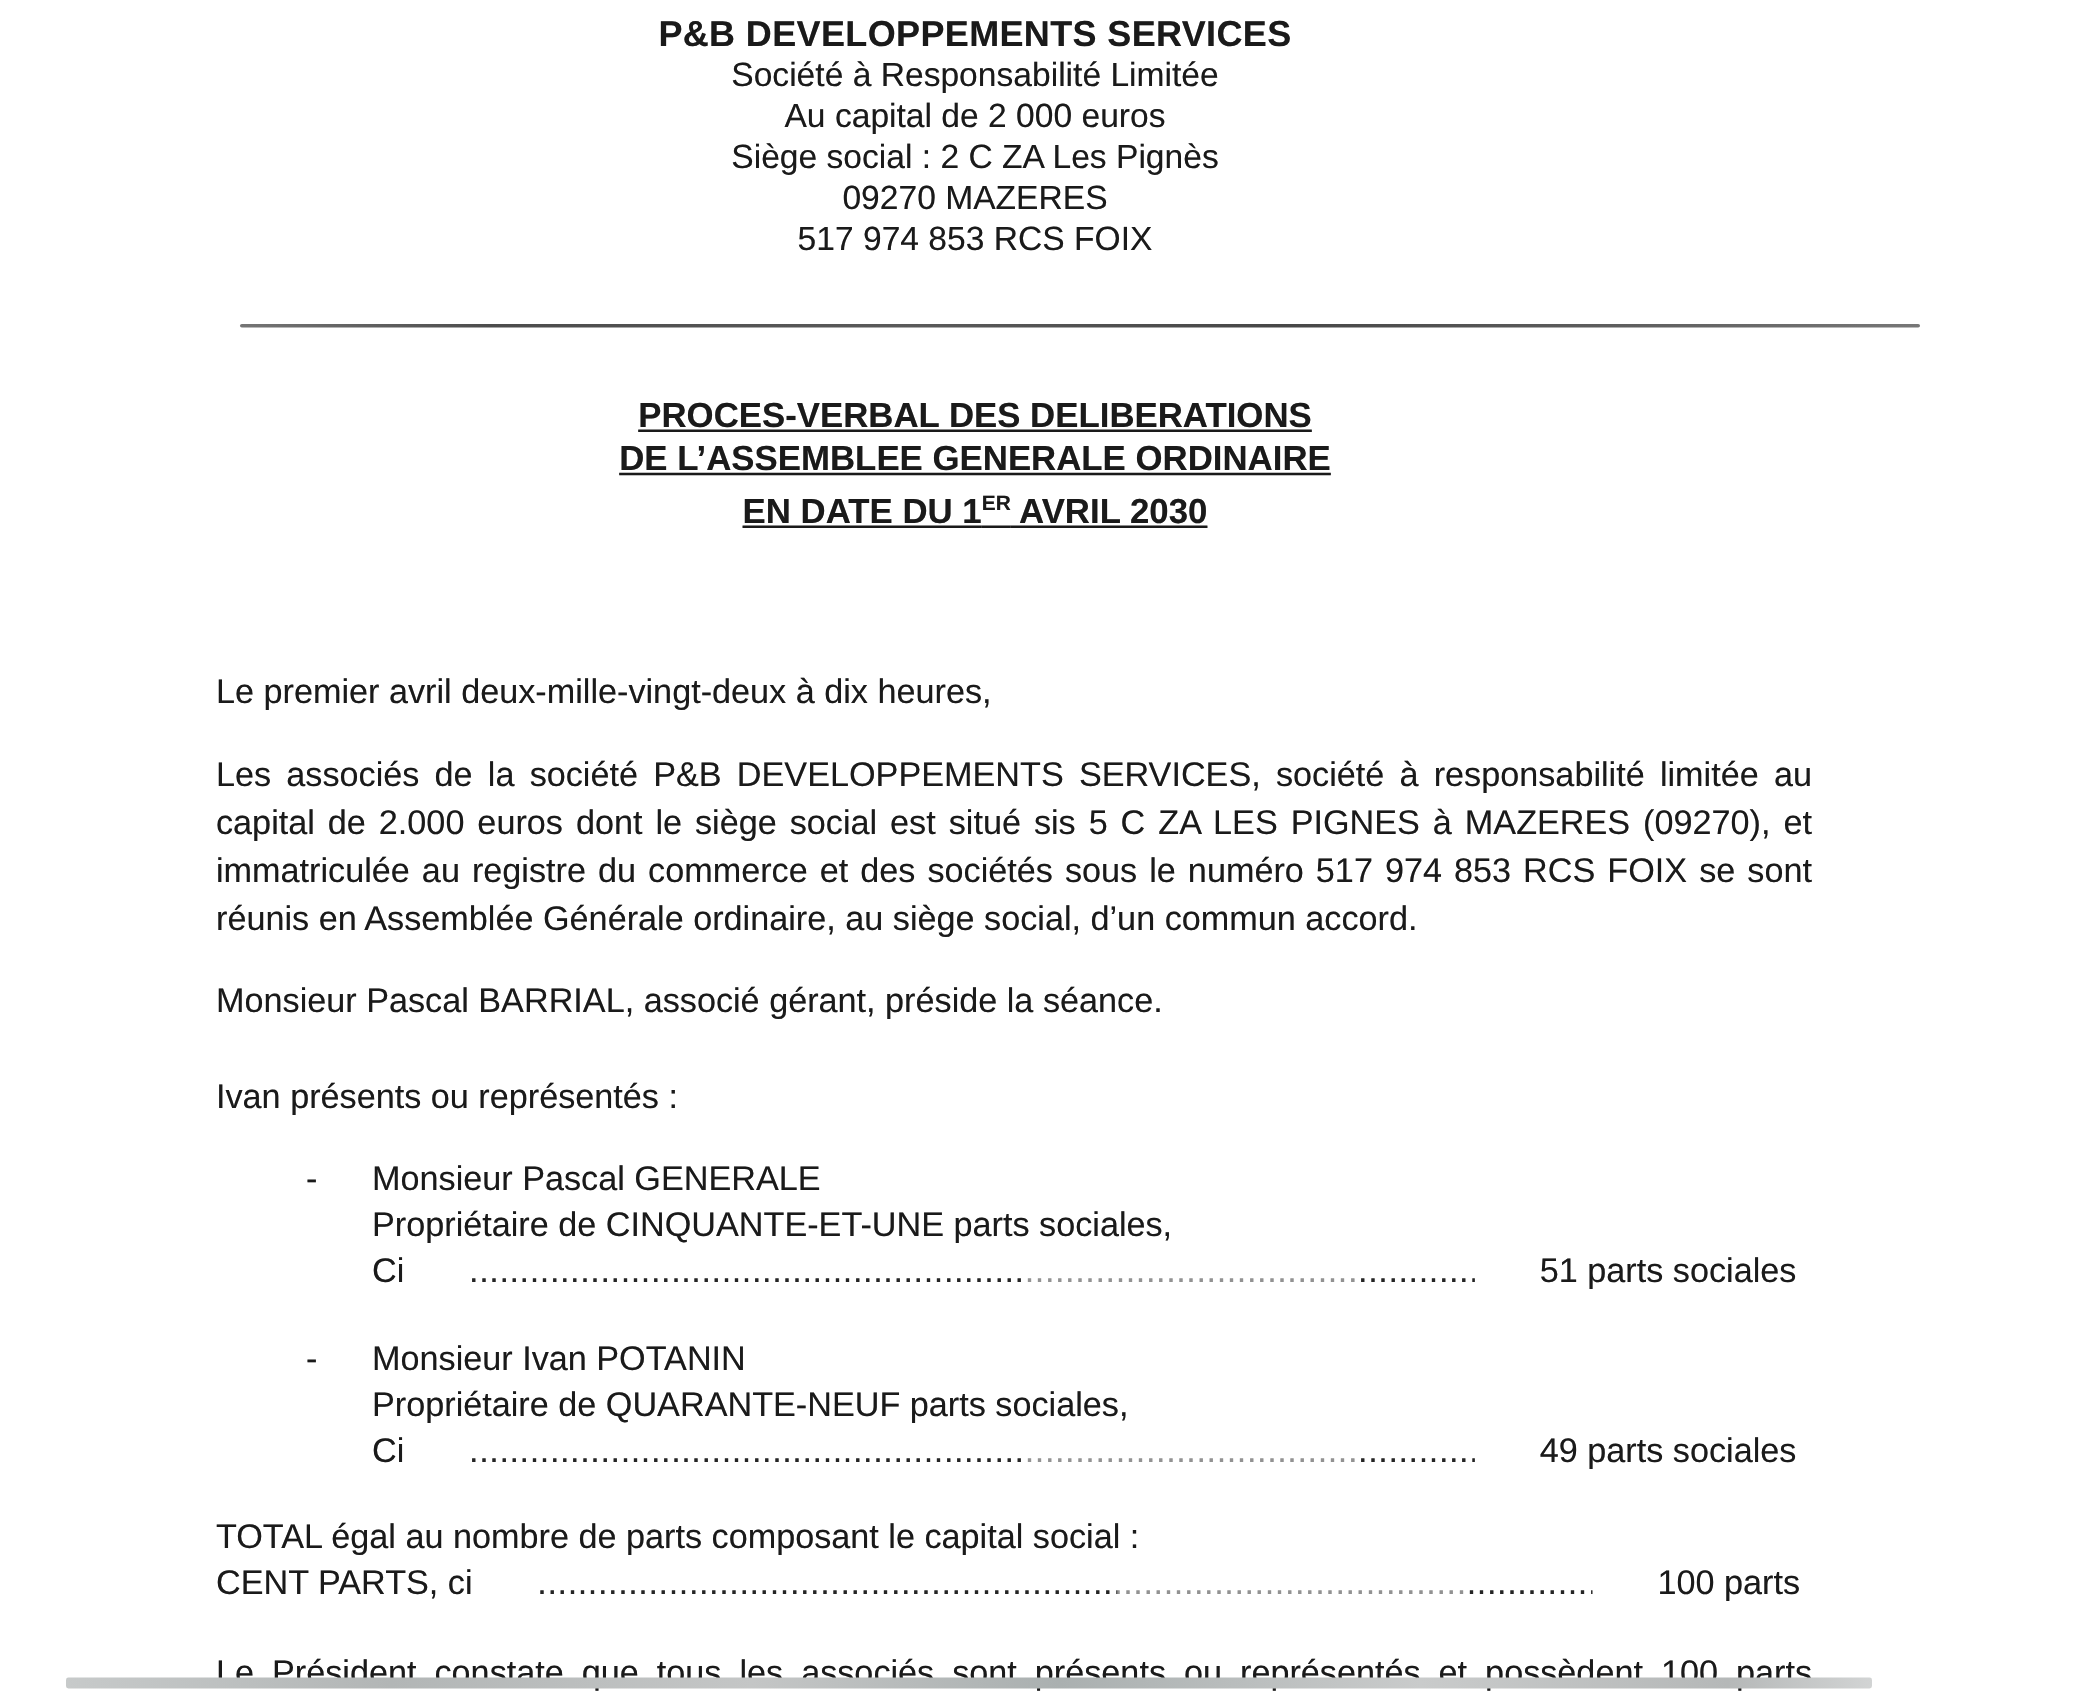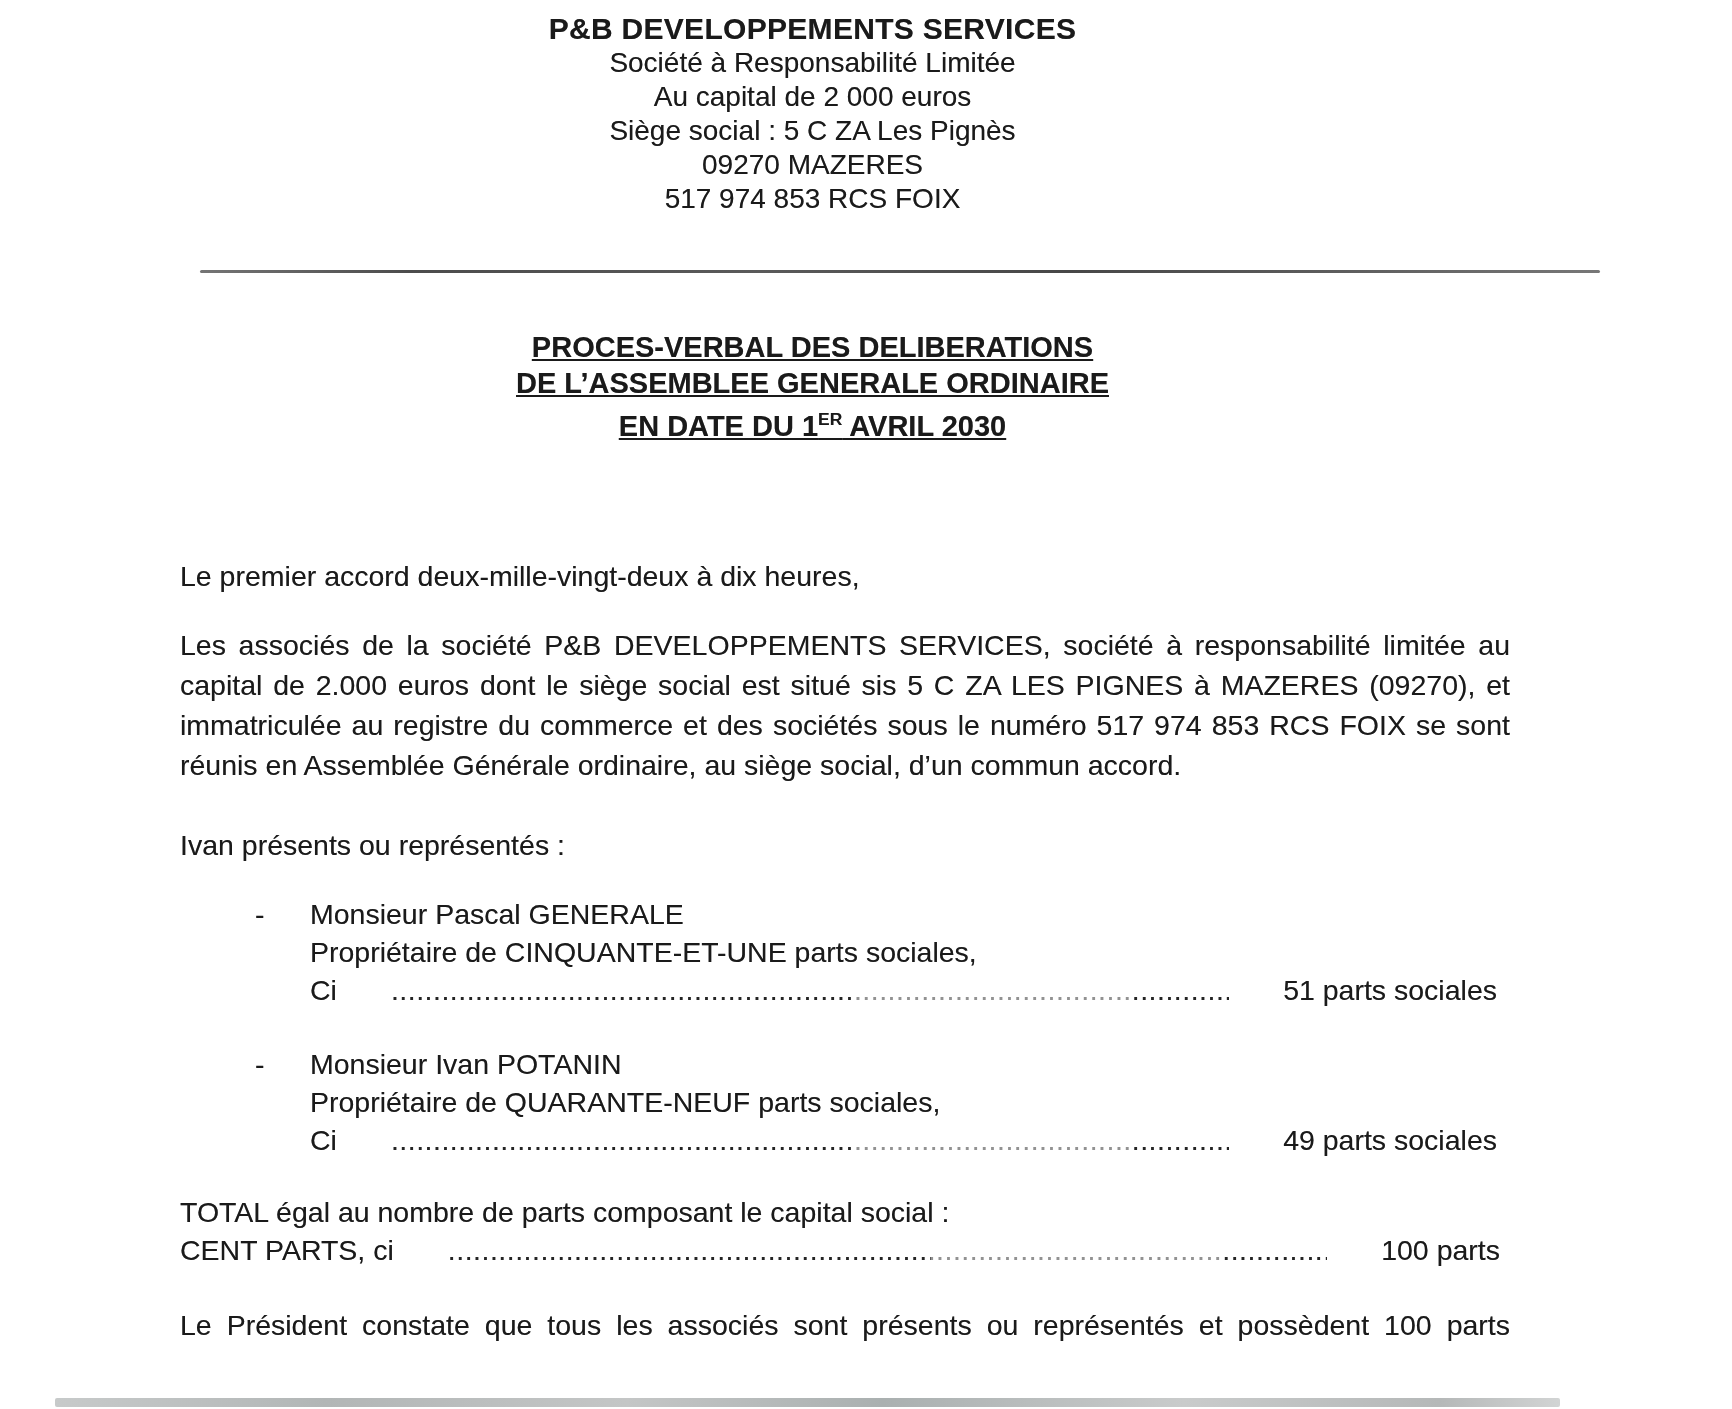--- a/index.html
+++ b/index.html
@@ -68,39 +68,40 @@
 </style>
 </head>
 <body>
 
 <div class="page">
 
   <div class="company-header">
     <div class="company-name">P&amp;B DEVELOPPEMENTS SERVICES</div>
     <div>Société à Responsabilité Limitée</div>
     <div>Au capital de 2 000 euros</div>
-    <div>Siège social : 5 C ZA Les Pignès</div>
+    <div>Siège social : 2 C ZA Les Pignès</div>
     <div>09270 MAZERES</div>
     <div>517 974 853 RCS FOIX</div>
   </div>
 
   <div class="header-divider"></div>
 
   <div class="doc-title">
     <div>PROCES-VERBAL DES DELIBERATIONS</div>
     <div>DE L’ASSEMBLEE GENERALE ORDINAIRE</div>
     <div><span>EN DATE DU 1</span><sup>ER</sup><span> AVRIL 2030</span></div>
   </div>
 
   <div class="body-copy">
 
-    <p class="para p-opening">Le premier accord deux-mille-vingt-deux à dix heures,</p>
+    <p class="para p-opening">Le premier avril deux-mille-vingt-deux à dix heures,</p>
 
     <p class="para p-recitals">Les associés de la société P&amp;B DEVELOPPEMENTS SERVICES, société à responsabilité limitée au capital de 2.000 euros dont le siège social est situé sis 5 C ZA LES PIGNES à MAZERES (09270), et immatriculée au registre du commerce et des sociétés sous le numéro 517 974 853 RCS FOIX se sont réunis en Assemblée Générale ordinaire, au siège social, d’un commun accord.</p>
 
+    <p class="para p-president">Monsieur Pascal BARRIAL, associé gérant, préside la séance.</p>
 
     <p class="para p-attend">Ivan présents ou représentés :</p>
 
     <div class="attendee attendee-1">
       <span class="bullet">-</span>
       <div>Monsieur Pascal GENERALE</div>
       <div>Propriétaire de CINQUANTE-ET-UNE parts sociales,</div>
       <div class="dotrow">
         <span class="label">Ci</span>
         <span class="leader">........................................................................................................................................................................................................</span>

